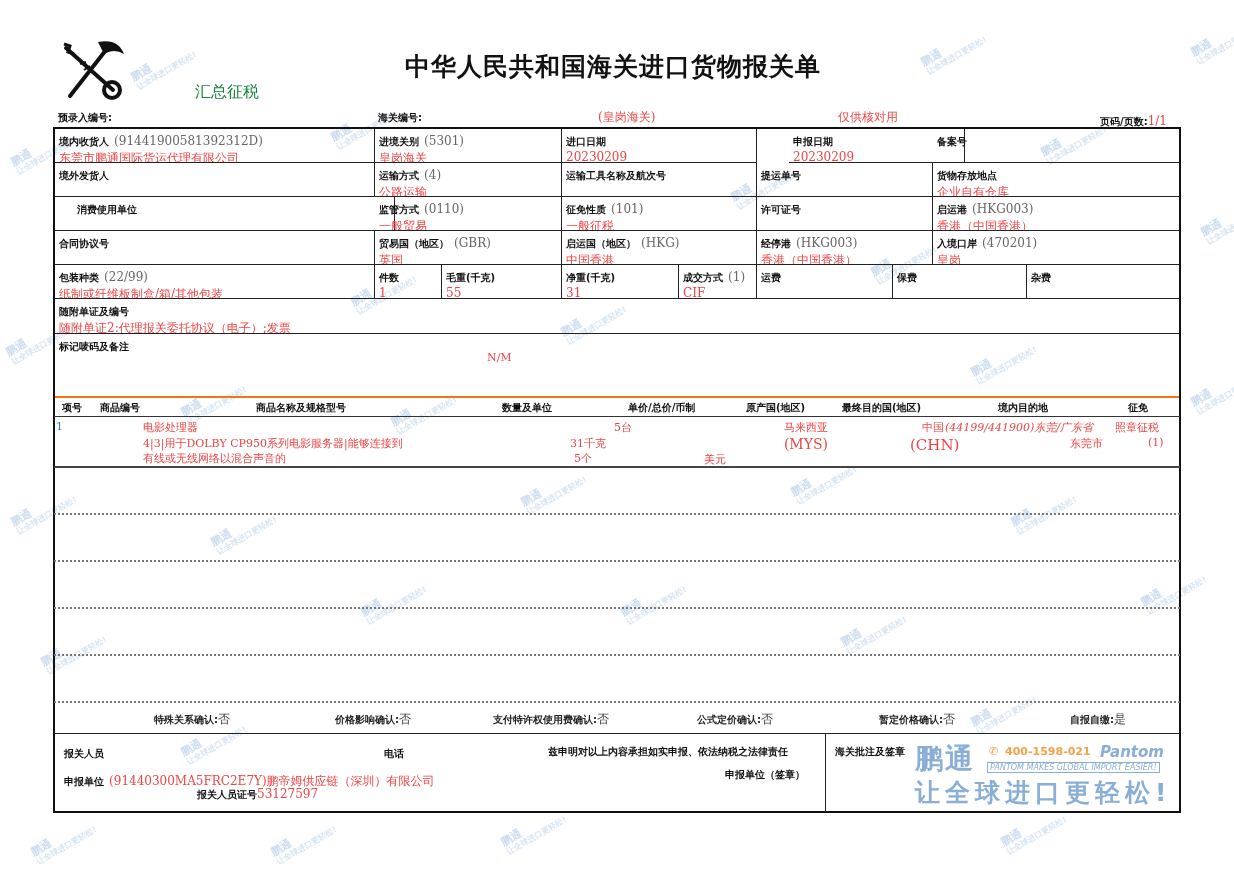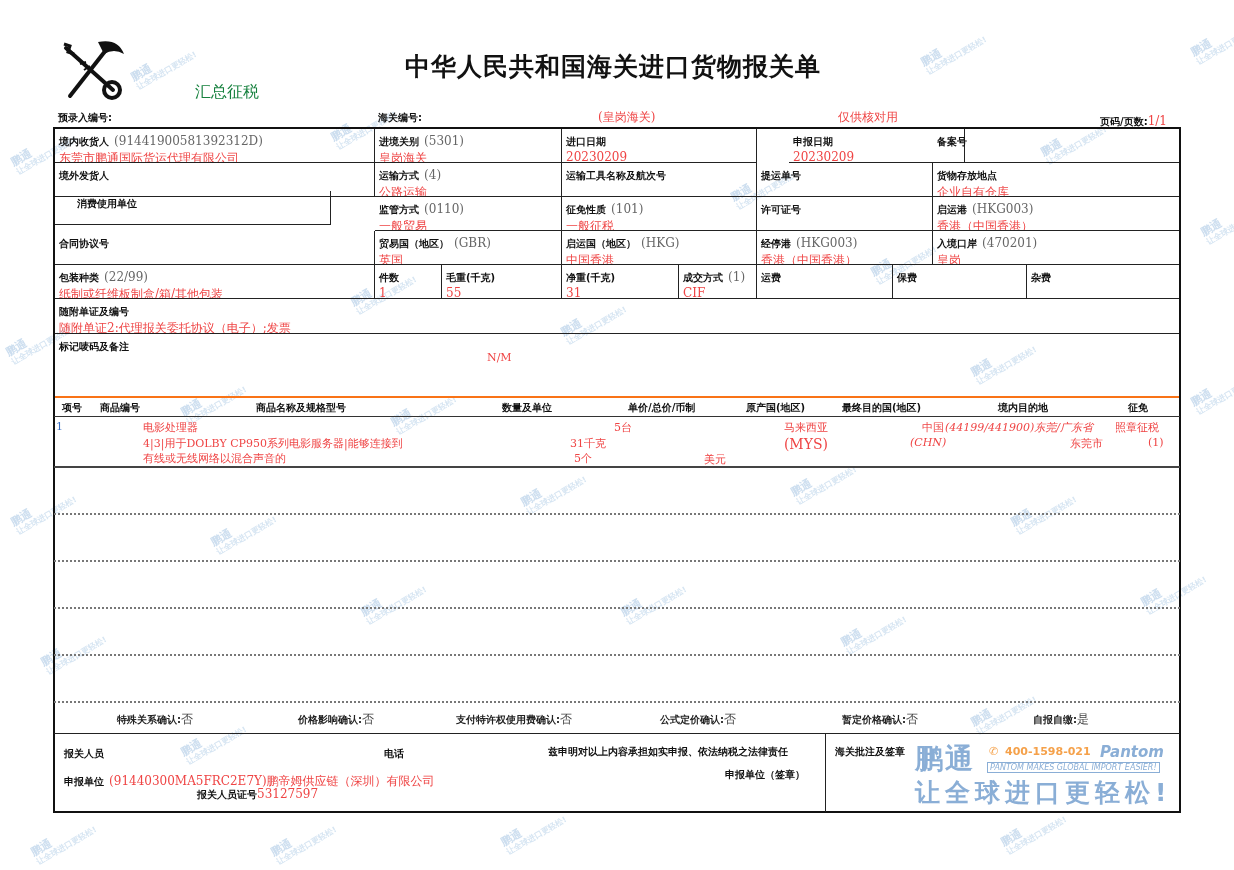--- a/index.html
+++ b/index.html
@@ -10,21 +10,21 @@
   .val { font-size: 12px; color: #ef4444; }
   .code { font-size: 12px; color: #666; }
   .cell { position: absolute; border-right: 1px solid #222; border-bottom: 1px solid #222; padding: 1px 4px; overflow: hidden; white-space: nowrap; }
   .cell .line2 { display: block; margin-top: 1px; }
   .frame { position: absolute; border: 2px solid #111; }
   .hline { position: absolute; left: 54px; width: 1126px; height: 0; border-top: 2px solid #444; }
   .dline { position: absolute; left: 54px; width: 1126px; height: 0; border-top: 2px dotted #777; }
   .wm { position: absolute; transform: rotate(-30deg); color: #bcd3ea; font-family: "DejaVu Sans", sans-serif; font-weight: bold; font-size: 11px; line-height: 11px; opacity: 0.75; pointer-events: none; white-space: nowrap; }
   .wm small { display: block; font-size: 8px; color: #c8dcee; }
   .title { font-family: "DejaVu Sans", "Liberation Sans", sans-serif; font-weight: bold; font-size: 25px; color: #111; letter-spacing: 1px; }
-  .conf { font-family: "DejaVu Sans", sans-serif; font-weight: bold; font-size: 10px; }
+  .conf { font-family: "DejaVu Sans", sans-serif; font-weight: bold; font-size: 10px; margin-left: 37px; }
   .conf span { font-family: "DejaVu Serif", serif; font-weight: normal; font-size: 12px; color: #444; }
   .brand-cn { font-family: "DejaVu Sans", sans-serif; font-weight: bold; color: #8aaed6; }
 </style>
 </head>
 <body>
 
 <div class="wm" style="left:130px;top:55px;"><span>鹏通</span><small>让全球进口更轻松!</small></div>
 <div class="wm" style="left:330px;top:115px;"><span>鹏通</span><small>让全球进口更轻松!</small></div>
 <div class="wm" style="left:920px;top:40px;"><span>鹏通</span><small>让全球进口更轻松!</small></div>
 <div class="wm" style="left:1190px;top:30px;"><span>鹏通</span><small>让全球进口更轻松!</small></div>
@@ -118,21 +118,21 @@
 </div>
 <div class="cell" style="left:757px;top:163px;width:176px;height:34px;">
   <span class="lbl">提运单号</span>
   <span class="val line2"></span>
 </div>
 <div class="cell" style="left:933px;top:163px;width:246px;height:34px;border-right:none;">
   <span class="lbl">货物存放地点</span>
   <span class="val line2">企业自有仓库</span>
 </div>
 
-<div class="cell" style="left:55px;top:191px;width:276px;height:34px;padding-left:22px;">
+<div class="cell" style="left:55px;top:197px;width:340px;height:34px;padding-left:22px;">
   <span class="lbl">消费使用单位</span>
   <span class="val line2"></span>
 </div>
 <div class="cell" style="left:375px;top:197px;width:187px;height:34px;">
   <span class="lbl">监管方式</span> <span class="code">(0110)</span>
   <span class="val line2">一般贸易</span>
 </div>
 <div class="cell" style="left:562px;top:197px;width:195px;height:34px;">
   <span class="lbl">征免性质</span> <span class="code">(101)</span>
   <span class="val line2">一般征税</span>
@@ -226,21 +226,21 @@
   <div class="abs val" style="left:143px;top:420px;font-size:11px;">电影处理器</div>
   <div class="abs val" style="left:143px;top:436px;font-size:11px;">4|3|用于DOLBY CP950系列电影服务器|能够连接到</div>
   <div class="abs val" style="left:143px;top:451px;font-size:11px;">有线或无线网络以混合声音的</div>
   <div class="abs val" style="left:560px;top:420px;width:72px;text-align:right;font-size:11px;">5台</div>
   <div class="abs val" style="left:560px;top:436px;width:46px;text-align:right;font-size:11px;">31千克</div>
   <div class="abs val" style="left:560px;top:451px;width:46px;text-align:center;font-size:11px;">5个</div>
   <div class="abs val" style="left:704px;top:452px;font-size:11px;">美元</div>
   <div class="abs val" style="left:760px;top:420px;width:68px;text-align:right;font-size:11px;">马来西亚</div>
   <div class="abs val" style="left:760px;top:436px;width:68px;text-align:right;font-size:14px;">(MYS)</div>
   <div class="abs val" style="left:910px;top:420px;width:34px;text-align:right;font-size:11px;">中国</div>
-  <div class="abs val" style="left:910px;top:436px;font-size:11px;font-style:italic;">(CHN)</div>
+  <div class="abs val" style="left:910px;top:436px;font-size:15px;">(CHN)</div>
   <div class="abs val" style="left:945px;top:420px;font-size:11px;font-style:italic;">(44199/441900)东莞/广东省</div>
   <div class="abs val" style="left:1070px;top:436px;font-size:11px;">东莞市</div>
   <div class="abs val" style="left:1115px;top:420px;font-size:11px;">照章征税</div>
   <div class="abs val" style="left:1148px;top:436px;font-size:11px;">(1)</div>
 </div>
 
 <div class="hline" style="top:466px;"></div>
 <div class="dline" style="top:513px;"></div>
 <div class="dline" style="top:560px;"></div>
 <div class="dline" style="top:607px;"></div>

